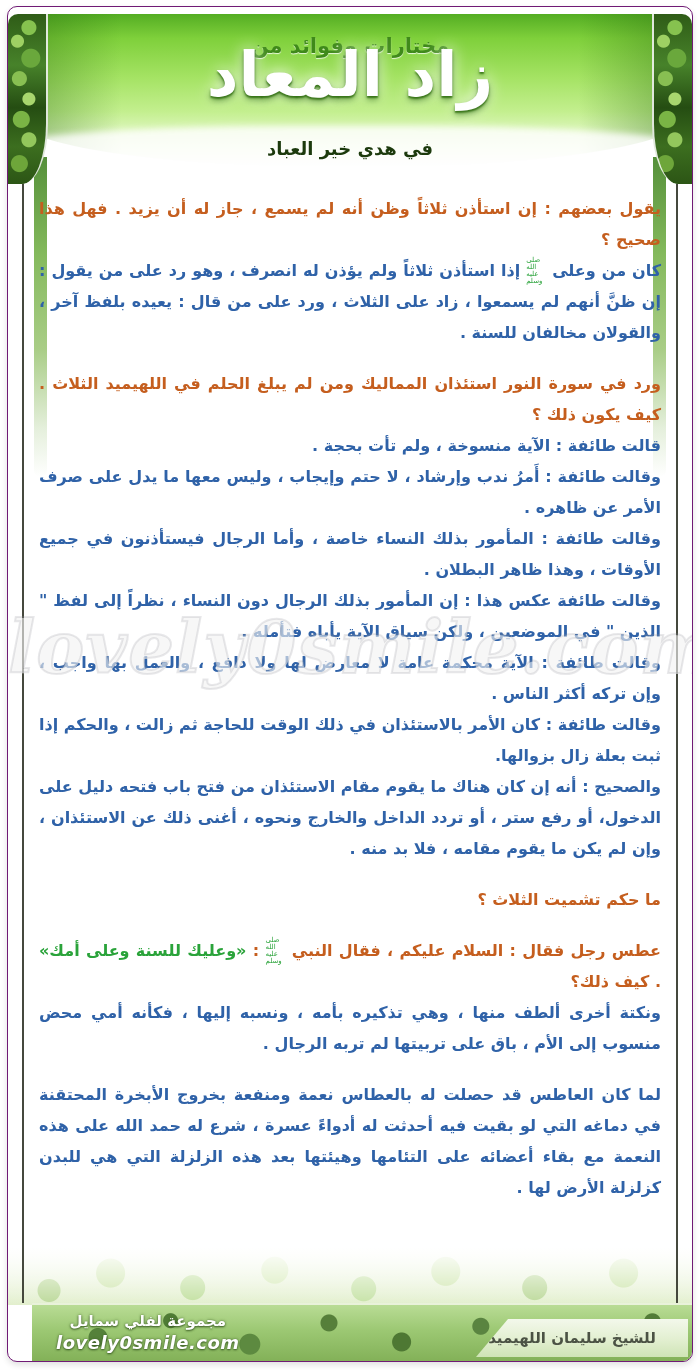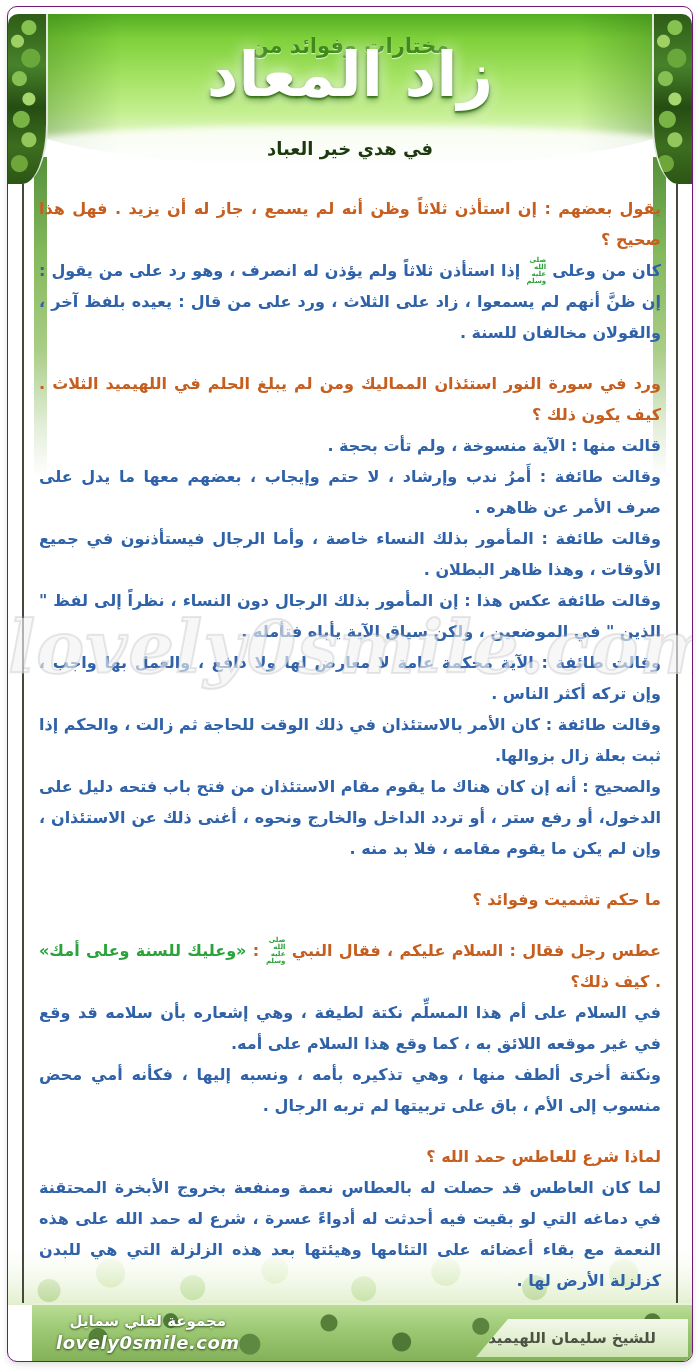--- a/index.html
+++ b/index.html
@@ -71,21 +71,21 @@
     position:absolute;top:186px;left:31px;right:31px;z-index:6;
     direction:rtl;text-align:justify;
     font-size:16px;font-weight:bold;line-height:31px;color:#2f62a8;
   }
   .section{margin:0 0 20px 0;}
   .q{margin:0;color:#c55e1e;}
   .a{margin:0;color:#2f62a8;}
   .quote{color:#2aa33a;}
   .saw{
     display:inline-block;width:20px;font-size:7px;line-height:7px;color:#2aa33a;
-    vertical-align:-7px;text-align:right;font-weight:bold;
+    vertical-align:-7px;text-align:left;font-weight:normal;
   }
   
   .watermark{
     position:absolute;top:598px;left:0;right:0;z-index:7;text-align:center;pointer-events:none;
     font-family:"DejaVu Serif", serif;font-style:italic;font-weight:bold;font-size:72px;
     letter-spacing:1px;white-space:nowrap;
     color:rgba(140,140,146,.07);
     -webkit-text-stroke:2px rgba(150,150,158,.22);
     text-shadow:0 1px 0 rgba(255,255,255,.6);
   }
@@ -154,41 +154,39 @@
 
   <div class="content" dir="rtl" lang="ar">
 
     <div class="section">
       <p class="q">يقول بعضهم : إن استأذن ثلاثاً وظن أنه لم يسمع ، جاز له أن يزيد . فهل هذا صحيح ؟</p>
       <p class="a"><span>كان من وعلى </span><span class="saw">صلى الله عليه وسلم</span><span> إذا استأذن ثلاثاً ولم يؤذن له انصرف ، وهو رد على من يقول : إن ظنَّ أنهم لم يسمعوا ، زاد على الثلاث ، ورد على من قال : يعيده بلفظ آخر ، والقولان مخالفان للسنة .</span></p>
     </div>
 
     <div class="section">
       <p class="q">ورد في سورة النور استئذان المماليك ومن لم يبلغ الحلم في اللهيميد الثلاث . كيف يكون ذلك ؟</p>
-      <p class="a">قالت منها : الآية منسوخة ، ولم تأت بحجة .</p>
-      <p class="a">وقالت طائفة : أَمرُ ندب وإرشاد ، لا حتم وإيجاب ، بعضهم معها ما يدل على صرف الأمر عن ظاهره .</p>
+      <p class="a">قالت طائفة : الآية منسوخة ، ولم تأت بحجة .</p>
+      <p class="a">وقالت طائفة : أَمرُ ندب وإرشاد ، لا حتم وإيجاب ، وليس معها ما يدل على صرف الأمر عن ظاهره .</p>
       <p class="a">وقالت طائفة : المأمور بذلك النساء خاصة ، وأما الرجال فيستأذنون في جميع الأوقات ، وهذا ظاهر البطلان .</p>
       <p class="a">وقالت طائفة عكس هذا : إن المأمور بذلك الرجال دون النساء ، نظراً إلى لفظ " الذين " في الموضعين ، ولكن سياق الآية يأباه فتأمله .</p>
       <p class="a">وقالت طائفة : الآية محكمة عامة لا معارض لها ولا دافع ، والعمل بها واجب ، وإن تركه أكثر الناس .</p>
       <p class="a">وقالت طائفة : كان الأمر بالاستئذان في ذلك الوقت للحاجة ثم زالت ، والحكم إذا ثبت بعلة زال بزوالها.</p>
       <p class="a">والصحيح : أنه إن كان هناك ما يقوم مقام الاستئذان من فتح باب فتحه دليل على الدخول، أو رفع ستر ، أو تردد الداخل والخارج ونحوه ، أغنى ذلك عن الاستئذان ، وإن لم يكن ما يقوم مقامه ، فلا بد منه .</p>
     </div>
 
     <div class="section">
-      <p class="q">ما حكم تشميت وفوائد ؟</p>
+      <p class="q">ما حكم تشميت الثلاث ؟</p>
     </div>
 
     <div class="section">
       <p class="q"><span>عطس رجل فقال : السلام عليكم ، فقال النبي </span><span class="saw">صلى الله عليه وسلم</span><span> : </span><span class="quote">«وعليك للسنة وعلى أمك»</span><span> . كيف ذلك؟</span></p>
-      <p class="a">في السلام على أم هذا المسلِّم نكتة لطيفة ، وهي إشعاره بأن سلامه قد وقع في غير موقعه اللائق به ، كما وقع هذا السلام على أمه.</p>
       <p class="a">ونكتة أخرى ألطف منها ، وهي تذكيره بأمه ، ونسبه إليها ، فكأنه أمي محض منسوب إلى الأم ، باق على تربيتها لم تربه الرجال .</p>
     </div>
 
     <div class="section">
-      <p class="q">لماذا شرع للعاطس حمد الله ؟</p>
       <p class="a">لما كان العاطس قد حصلت له بالعطاس نعمة ومنفعة بخروج الأبخرة المحتقنة في دماغه التي لو بقيت فيه أحدثت له أدواءً عسرة ، شرع له حمد الله على هذه النعمة مع بقاء أعضائه على التئامها وهيئتها بعد هذه الزلزلة التي هي للبدن كزلزلة الأرض لها .</p>
     </div>
 
   </div>
 
   <div class="watermark">lovely0smile.com</div>
 
   <div class="pattern-band"></div>
 
   <div class="footer">

